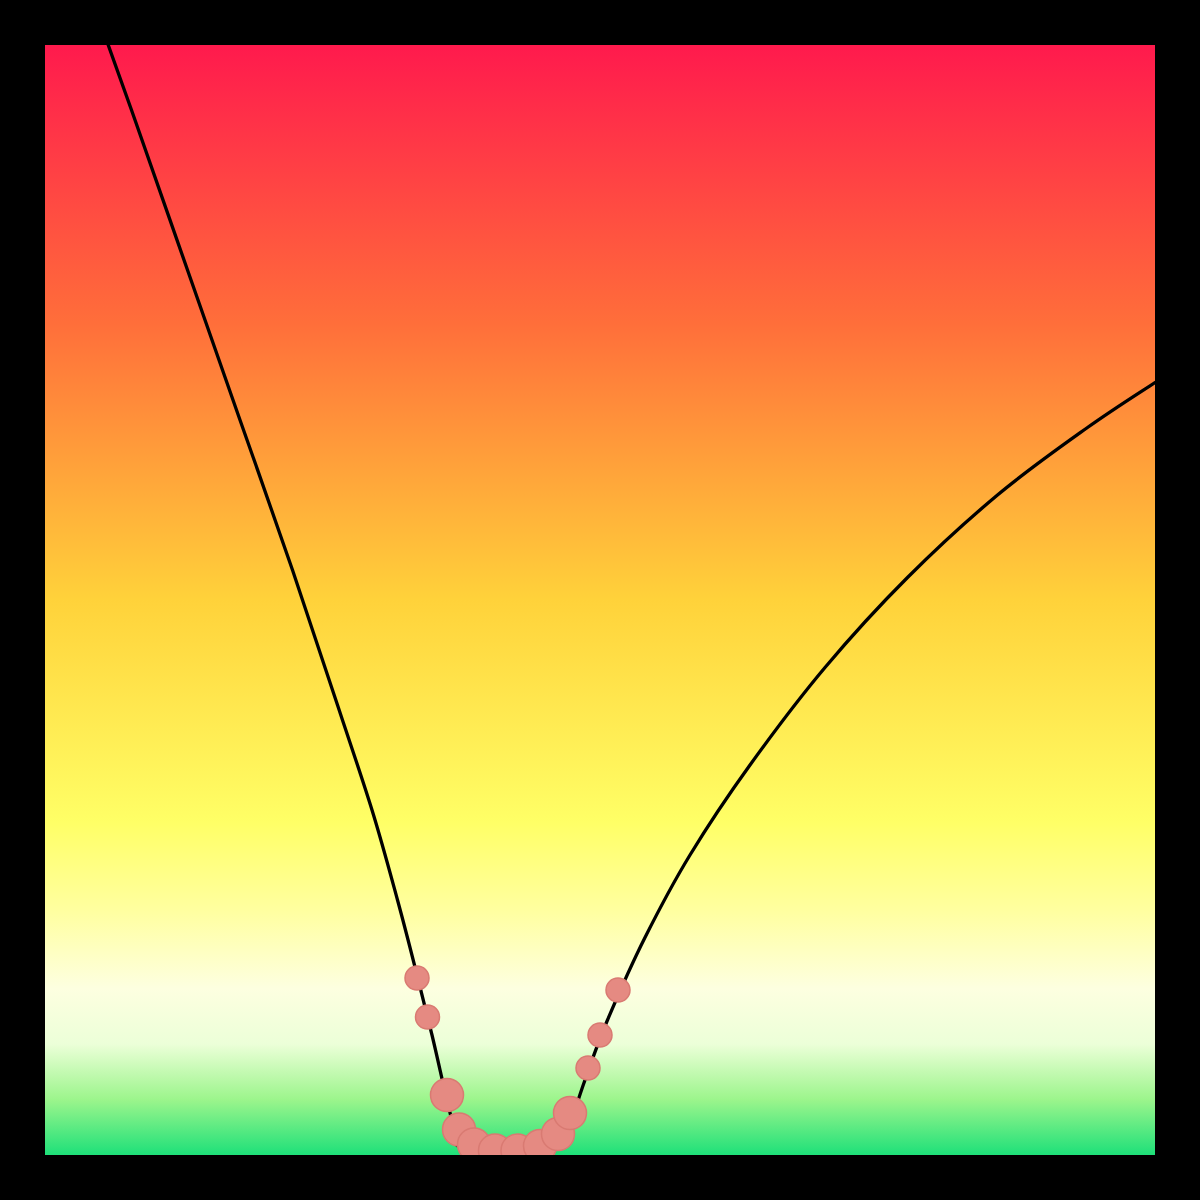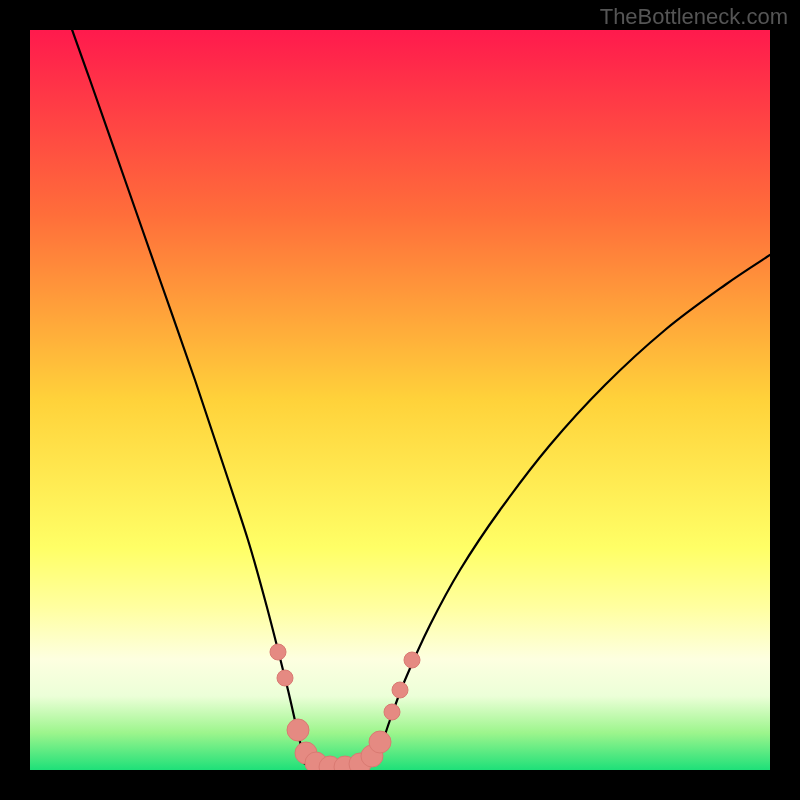--- a/index.html
+++ b/index.html
@@ -35,21 +35,20 @@
     overflow: hidden;
   }
   svg {
     display: block;
   }
 </style>
 </head>
 <body>
 
 <div class="outer">
-  <div class="watermark">TheBottleneck.com</div>
   <div class="plot-area">
     <svg id="chart-svg" width="740" height="740" viewBox="0 0 740 740">
       <defs>
         <linearGradient id="bg-grad" x1="0" y1="0" x2="0" y2="1">
             <stop offset="0%" stop-color="#ff1a4d"></stop>
             <stop offset="25%" stop-color="#ff6e3a"></stop>
             <stop offset="50%" stop-color="#ffd23a"></stop>
             <stop offset="70%" stop-color="#ffff66"></stop>
             <stop offset="78%" stop-color="#ffffa0"></stop>
             <stop offset="85%" stop-color="#fdffe0"></stop>

